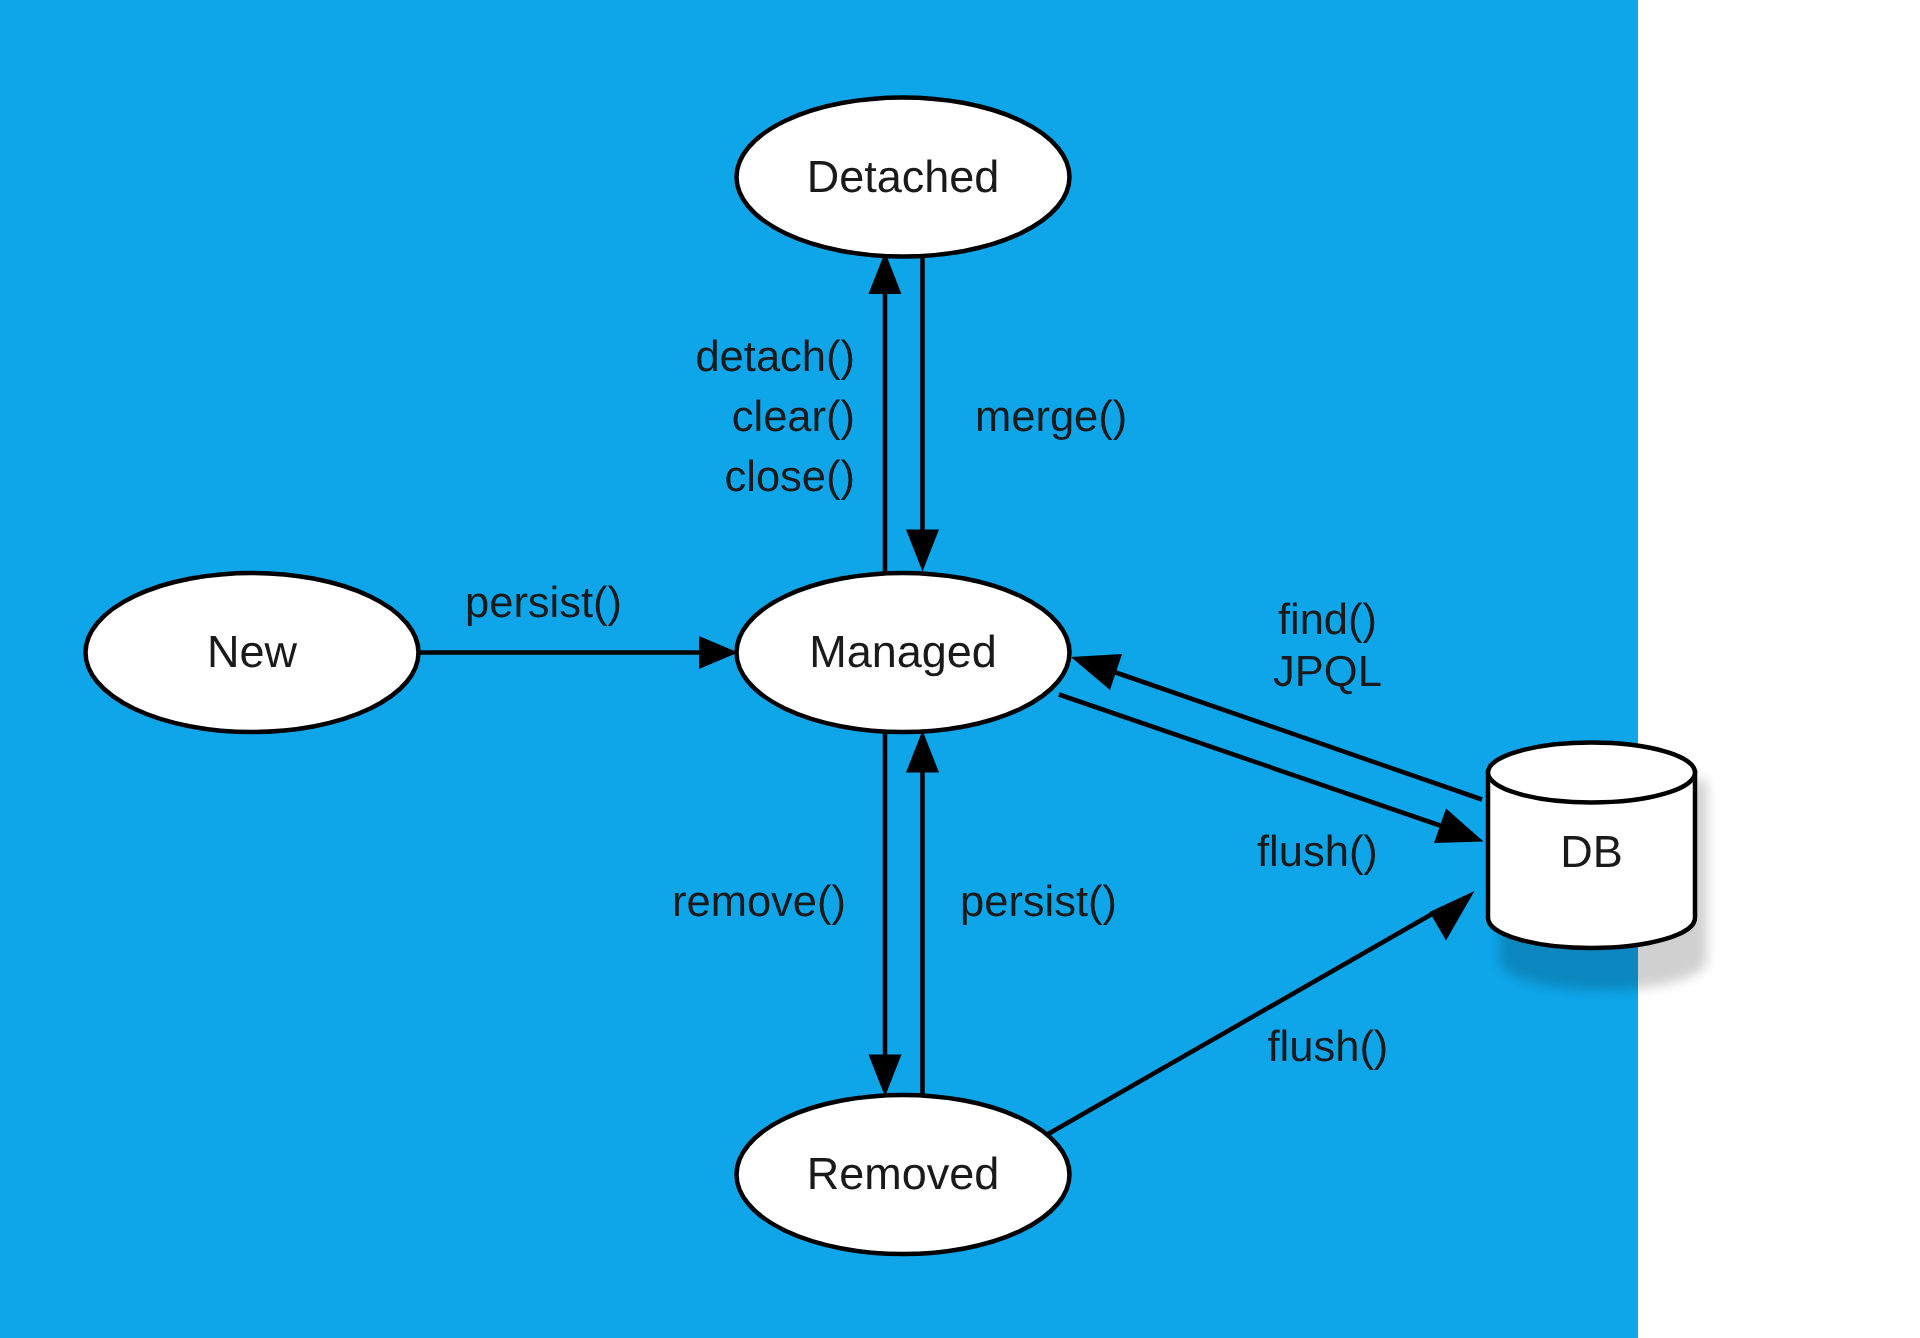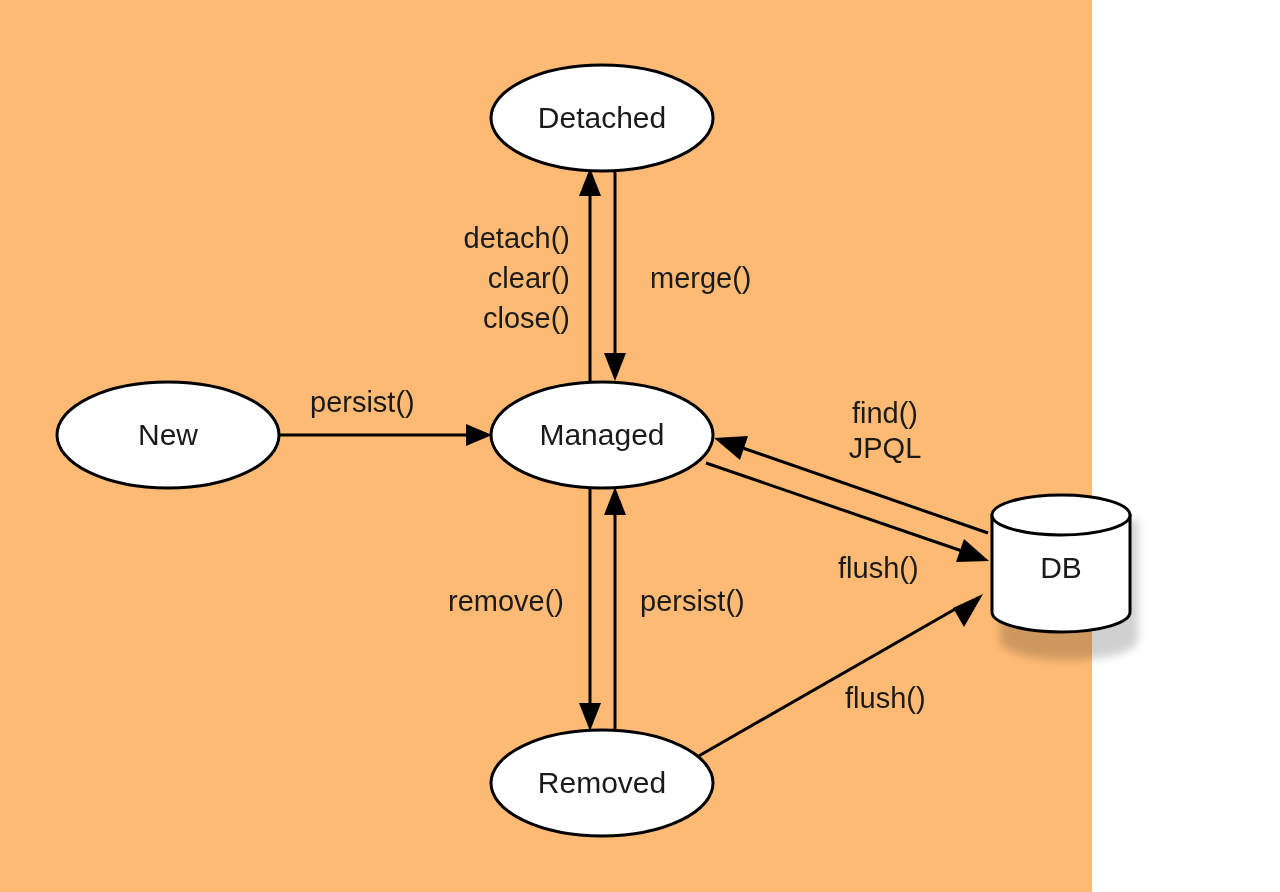--- a/index.html
+++ b/index.html
@@ -10,21 +10,21 @@
   body {
     width: 1280px;
     height: 892px;
     font-family: "Liberation Sans", sans-serif;
     overflow: hidden;
   }
   #diagram-root {
     position: relative;
     width: 1092px;
     height: 892px;
-    background: #fdba74;
+    background: #0ea5e9;
   }
   svg.diagram-canvas {
     display: block;
     width: 1280px;
     height: 892px;
   }
   .node-shape {
     fill: #ffffff;
     stroke: #000000;
     stroke-width: 3;

